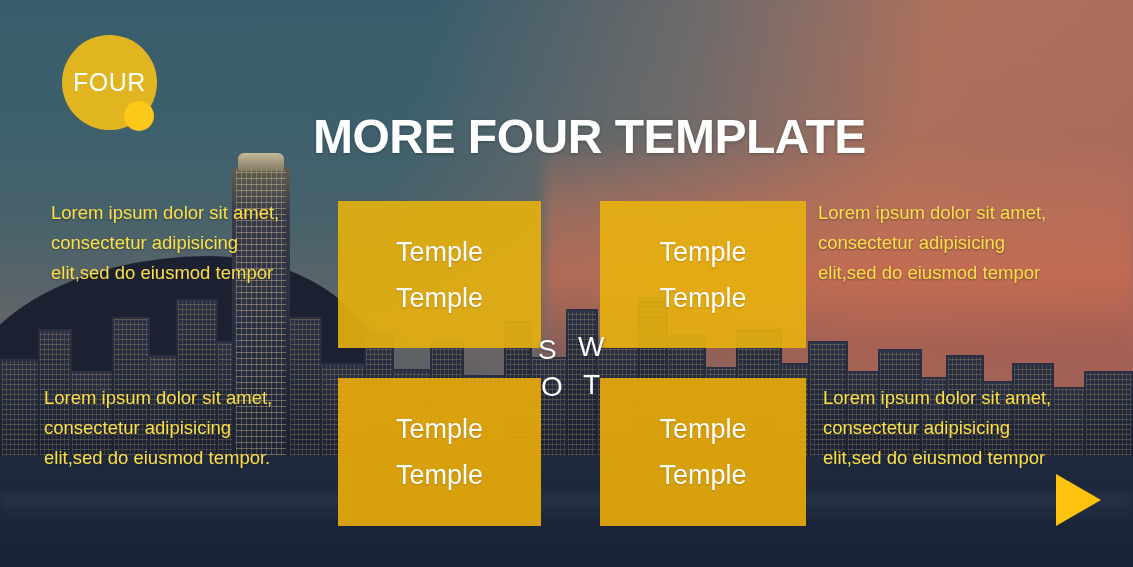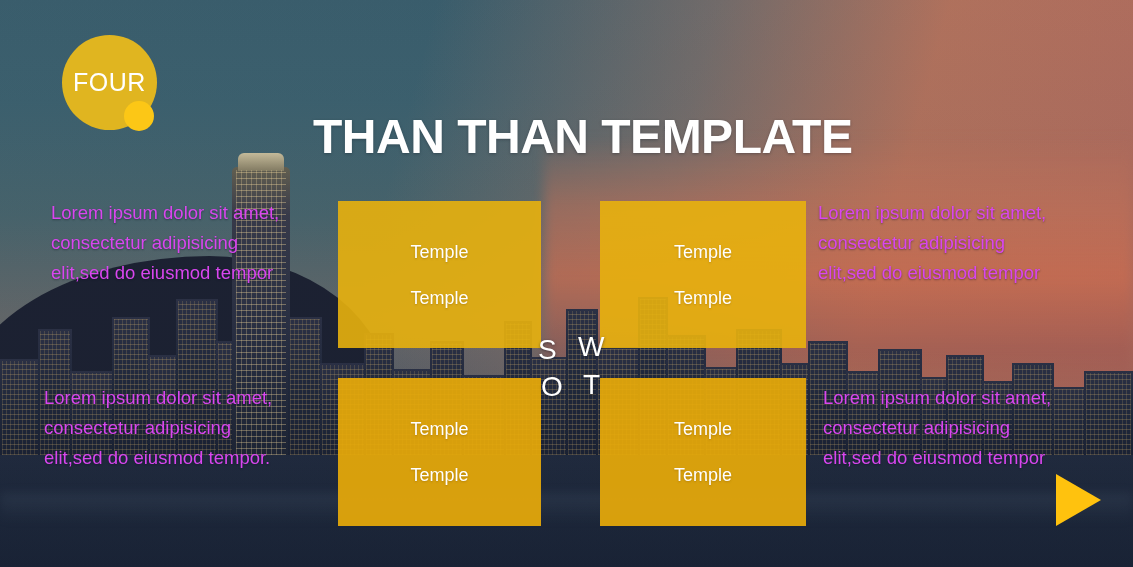--- a/index.html
+++ b/index.html
@@ -134,39 +134,39 @@
     color:#ffffff;
     font-size:48px; font-weight:bold; letter-spacing:-0.5px;
     font-family:"Liberation Sans", sans-serif;
     text-shadow:0 1px 3px rgba(20,28,40,.35);
     white-space:nowrap;
   }
 
   
   .para {
     position:absolute;
-    color:#d946ef;
+    color:#fde047;
     font-size:18.5px;
     line-height:30px;
     font-family:"Liberation Sans", sans-serif;
     text-shadow:0 1px 2px rgba(15,22,35,.45);
     white-space:pre-line;
   }
   .para-tl { left:51px;  top:198px; width:290px; text-align:left; }
   .para-tr { left:818px; top:198px; width:300px; text-align:left; }
   .para-bl { left:44px;  top:383px; width:300px; text-align:left; }
   .para-br { left:823px; top:383px; width:300px; text-align:left; }
 
   
   .box {
     position:absolute;
     display:flex; flex-direction:column;
     align-items:center; justify-content:center;
     color:#ffffff;
-    font-size:18px;
+    font-size:27px;
     line-height:46px;
     font-family:"Liberation Sans", sans-serif;
     text-shadow:0 1px 2px rgba(120,80,0,.35);
     white-space:pre-line;
     text-align:center;
   }
   .box-tl { left:338px; top:201px; width:203px; height:147px; background:rgba(232,177,13,0.90); }
   .box-tr { left:600px; top:201px; width:206px; height:147px; background:rgba(232,177,13,0.90); }
   .box-bl { left:338px; top:378px; width:203px; height:148px; background:rgba(232,170,9,0.92); }
   .box-br { left:600px; top:378px; width:206px; height:148px; background:rgba(232,170,9,0.92); }
@@ -247,21 +247,21 @@
     <div class="bg-veil"></div>
   </div>
 
   <div class="badge-wrap">
     <div class="badge-main">
       <span>FOUR</span>
     </div>
     <div class="badge-dot"></div>
   </div>
 
-  <div class="title">THAN THAN TEMPLATE</div>
+  <div class="title">MORE FOUR TEMPLATE</div>
 
   <div class="para para-tl">Lorem ipsum dolor sit amet,
 consectetur adipisicing
 elit,sed do eiusmod tempor</div>
   <div class="para para-tr">Lorem ipsum dolor sit amet,
 consectetur adipisicing
 elit,sed do eiusmod tempor</div>
   <div class="para para-bl">Lorem ipsum dolor sit amet,
 consectetur adipisicing
 elit,sed do eiusmod tempor.</div>

